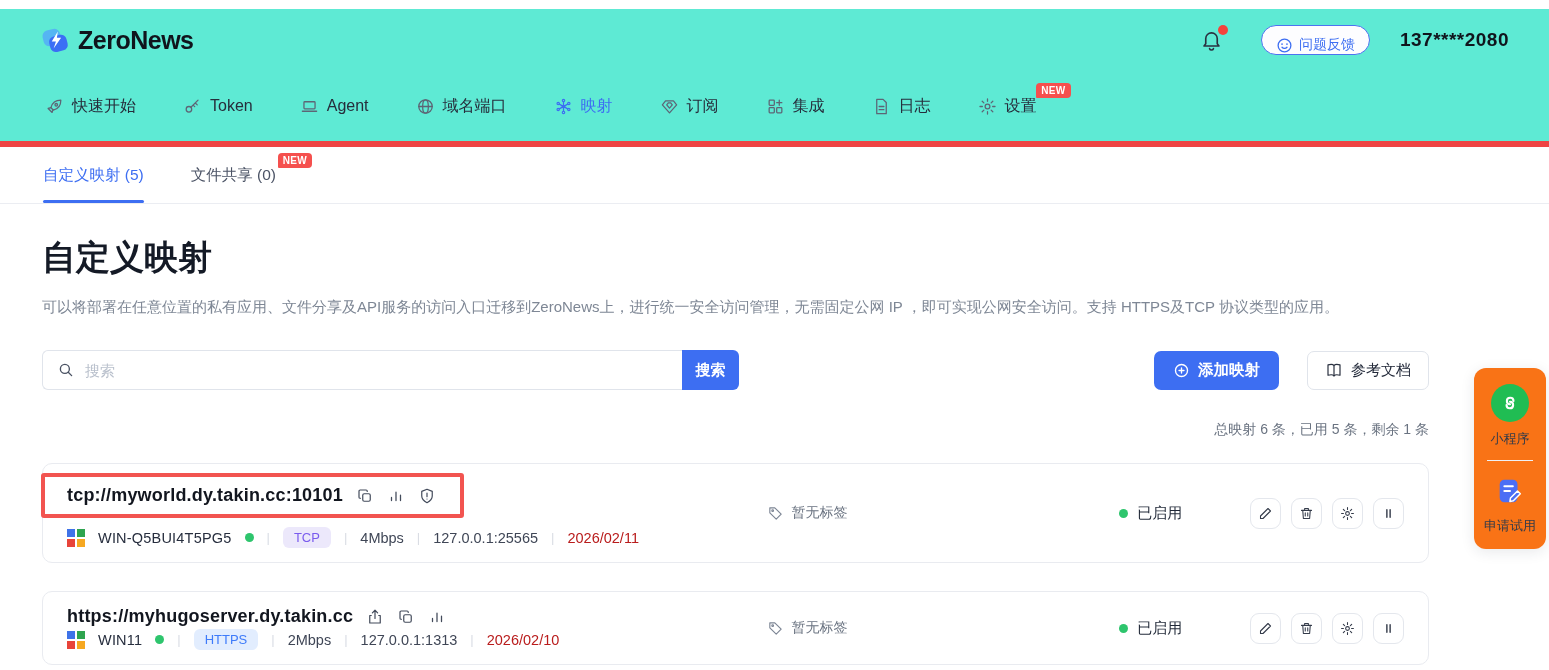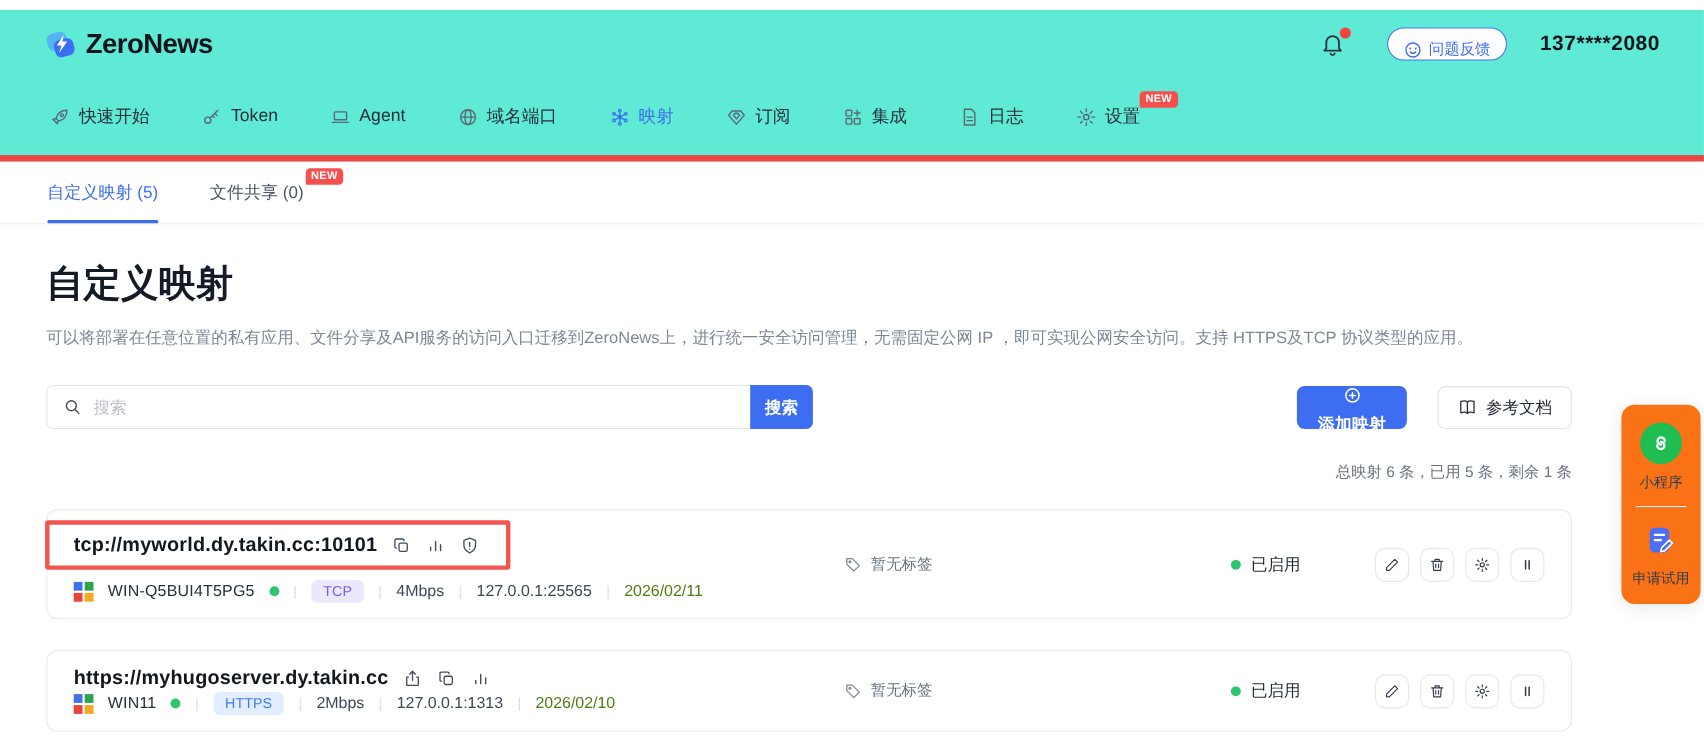--- a/index.html
+++ b/index.html
@@ -38,21 +38,21 @@
   .page-title { font-size:34px; font-weight:700; color:#141a26; margin-top:31px; }
   .page-desc { font-size:15px; color:#7e8795; margin-top:17px; }
 
   .toolbar { display:flex; align-items:center; margin-top:33px; }
   .search-group { display:flex; height:40px; width:697px; }
   .search-input-wrap { flex:1; display:flex; align-items:center; border:1px solid #e0e4eb; border-right:none; border-radius:6px 0 0 6px; background:#fff; padding:0 14px; gap:10px; }
   .search-input { border:none; outline:none; flex:1; font-size:15px; color:#1c2433; font-family:inherit; background:transparent; }
   .search-input::placeholder { color:#b9c0cc; }
   .search-btn { width:57px; background:#3d6ef2; color:#fff; border:none; border-radius:0 6px 6px 0; font-size:15px; font-weight:700; cursor:pointer; font-family:inherit; }
   .toolbar-spacer { flex:1; }
-  .add-btn { display:flex; align-items:center; gap:8px; height:39px; padding:0 19px; background:#3d6ef2; color:#fff; border:none; border-radius:7px; font-size:15.5px; font-weight:700; cursor:pointer; font-family:inherit; margin-right:28px;flex-direction:column; }
+  .add-btn { display:flex; align-items:center; gap:8px; height:39px; padding:0 19px; background:#3d6ef2; color:#fff; border:none; border-radius:7px; font-size:15.5px; font-weight:700; cursor:pointer; font-family:inherit; margin-right:28px; }
   .docs-btn { display:flex; align-items:center; gap:8px; height:39px; padding:0 17px; background:#fff; color:#232a3a; border:1px solid #e0e4eb; border-radius:7px; font-size:15px; cursor:pointer; font-family:inherit; }
 
   .quota-line { text-align:right; font-size:14px; color:#6a7381; margin-top:31px; }
 
   
   .cards { margin-top:24px; }
   .card { border:1px solid #e9ebf0; border-radius:10px; padding:14px 24px; display:flex; align-items:center; margin-bottom:28px; background:#fff; }
   .col-left { width:712px; }
   .url-line { display:flex; align-items:center; gap:13px; }
   .url-text { font-size:18px; font-weight:700; color:#12161f; letter-spacing:0.2px; white-space:nowrap; }
@@ -61,21 +61,21 @@
   .detail-line { display:flex; align-items:center; gap:13px; margin-top:2px; font-size:14.5px; color:#3f4656; white-space:nowrap; }
   .card-r1 .detail-line { margin-top:9px; }
   .win-logo { display:grid; grid-template-columns:8px 8px; grid-template-rows:8px 8px; gap:2px; }
   .win-logo i { display:block; }
   .host-name { color:#272e3e; font-weight:500; letter-spacing:0.2px; }
   .green-dot { width:9px; height:9px; border-radius:50%; background:#2ec56d; display:inline-block; }
   .sep { color:#d9dde4; font-size:13px; }
   .proto-badge { font-size:13px; padding:3px 11px; border-radius:6px; font-weight:500; }
   .proto-tcp { background:#ece8fb; color:#7a5bee; }
   .proto-https { background:#e2edfe; color:#3e7bfa; }
-  .date-text { color:#4d7c0f; }
+  .date-text { color:#b91c1c; }
   .col-tag { width:359px; display:flex; align-items:center; gap:8px; color:#6a7381; font-size:14px; }
   .col-tag .ticon { color:#7c8594; display:flex; }
   .col-status { width:133px; display:flex; align-items:center; gap:9px; font-size:15px; color:#1f2736; }
   .col-actions { display:flex; align-items:center; gap:10px; }
   .action-btn { width:31px; height:31px; border:1px solid #e4e7ed; border-radius:9px; background:#fff; display:flex; align-items:center; justify-content:center; color:#343b4a; cursor:pointer; }
 
   
   .side-panel { position:absolute; right:3px; top:368px; width:72px; background:#f97316; border-radius:12px; box-shadow:0 3px 14px rgba(25,35,60,0.10); padding:16px 0 14px; text-align:center; }
   .side-item { cursor:pointer; }
   .side-item + .side-divider { margin:12px 13px; border-top:1px solid #eef0f4; }

